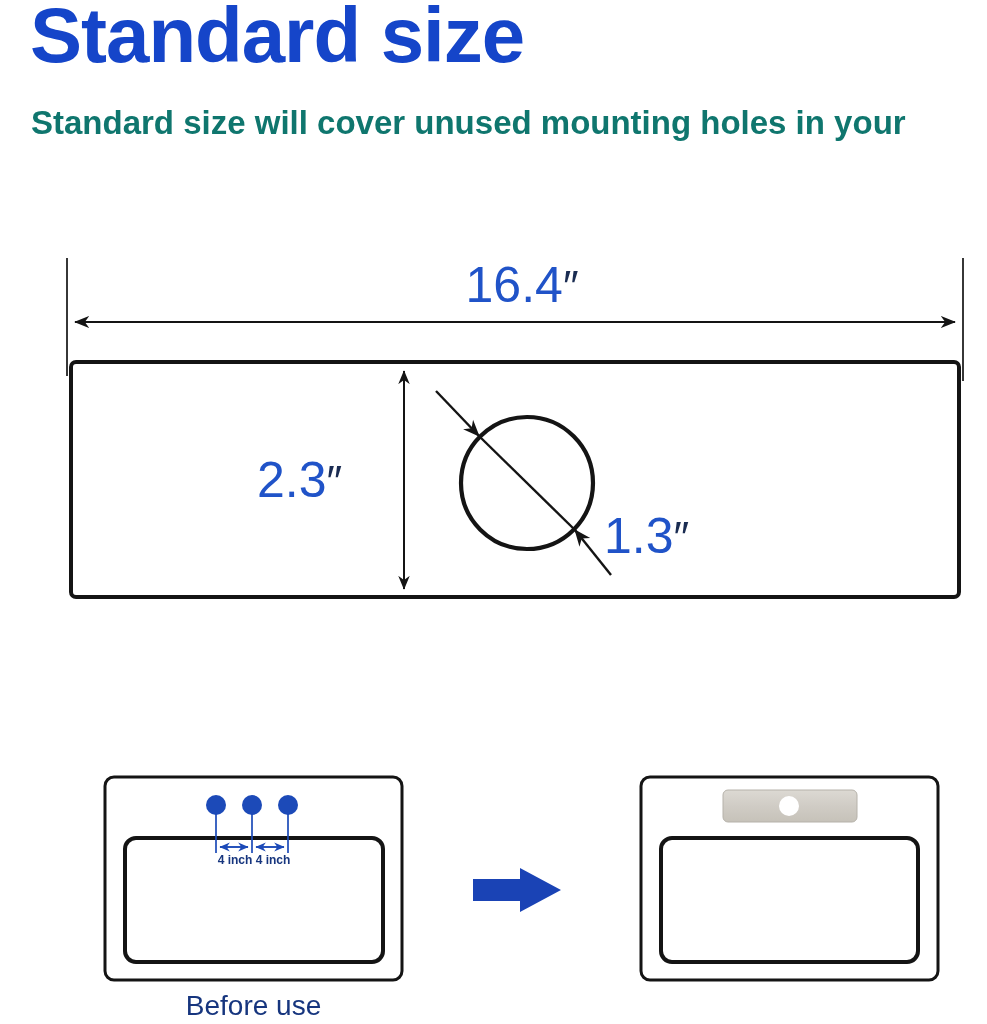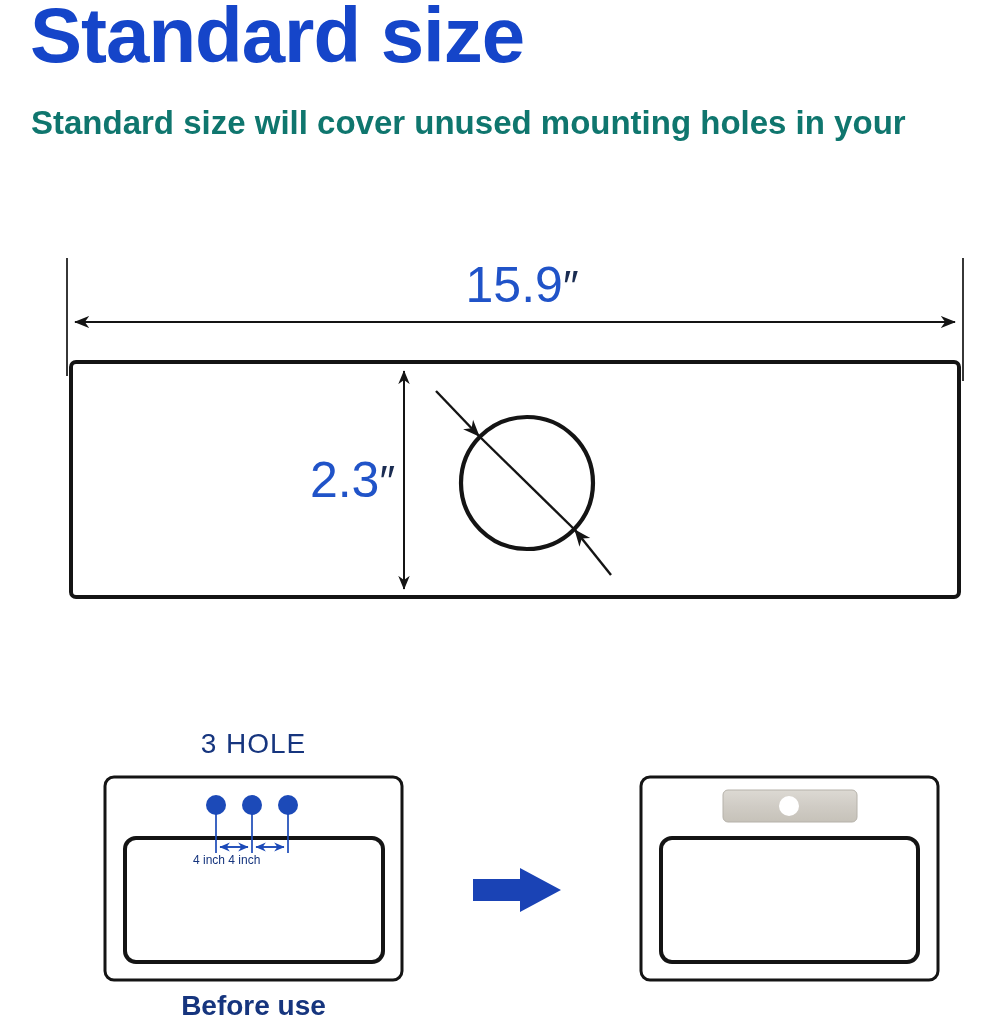--- a/index.html
+++ b/index.html
@@ -16,37 +16,37 @@
     left:4px;top:99px;width:983px;
     font-size:33px;font-weight:700;color:#0f766e;
     line-height:47px;white-space:nowrap;
   }
   .dim-label{
     font-size:50px;font-weight:400;color:#2053C8;
     line-height:52px;white-space:nowrap;
   }
   .dim-label .unit{color:#1A2C52;font-size:0.88em;}
   .width-label{left:390px;top:259px;width:210px;text-align:center;}
-  .height-label{left:230px;top:454px;width:138px;text-align:right;}
+  .height-label{left:230px;top:454px;width:138px;}
   .diameter-label{left:577px;top:510px;}
   .hole-count{
     font-size:28px;font-weight:400;color:#16357E;
     letter-spacing:1px;text-align:center;white-space:nowrap;
   }
   .hole-count-before{left:78px;top:728px;width:297px;}
   .hole-count-after{left:614px;top:728px;width:297px;}
   .spacing-label{
-    left:166px;top:853px;width:122px;
-    font-size:12px;font-weight:400;color:#16357E;white-space:nowrap;
+    left:166px;top:853px;width:122px;text-align:center;
+    font-size:12px;font-weight:700;color:#16357E;white-space:nowrap;
   }
   .caption{
     font-size:28px;font-weight:400;color:#16357E;
     text-align:center;white-space:nowrap;
   }
-  .caption-before{left:78px;top:990px;width:297px;font-weight:bold;}
+  .caption-before{left:78px;top:990px;width:297px;}
   .caption-after{left:614px;top:990px;width:297px;}
   svg.line-art{left:0;top:0;}
 </style>
 </head>
 <body>
 
 <div class="page">
 
   <div class="abs page-title">Standard size</div>
   <div class="abs subtitle">
@@ -97,25 +97,27 @@
 
     <polygon points="446,879 493,879 493,868 534,890 493,912 493,901 446,901" fill="#1A43B5"></polygon>
 
     <rect x="614" y="777" width="297" height="203" rx="9" fill="#ffffff" stroke="#141414" stroke-width="3"></rect>
     <rect x="634" y="838" width="257" height="124" rx="11" fill="#ffffff" stroke="#141414" stroke-width="4"></rect>
     <rect x="696" y="790" width="134" height="32" rx="5" fill="url(#plateGrad)" stroke="#B6B2AA" stroke-width="1"></rect>
     <circle cx="762" cy="806" r="10" fill="#ffffff"></circle>
   </svg>
 
   <div class="abs dim-label width-label">
-    <span>15.9</span><span class="unit">″</span>
+    <span>16.4</span><span class="unit">″</span>
   </div>
   <div class="abs dim-label height-label">
     <span>2.3</span><span class="unit">″</span>
   </div>
+  <div class="abs dim-label diameter-label">
+    <span>1.3</span><span class="unit">″</span>
+  </div>
 
-  <div class="abs hole-count hole-count-before">3 HOLE</div>
 
   <div class="abs spacing-label">4 inch 4 inch</div>
 
   <div class="abs caption caption-before">Before use</div>
 
 </div>
 
 </body></html>

